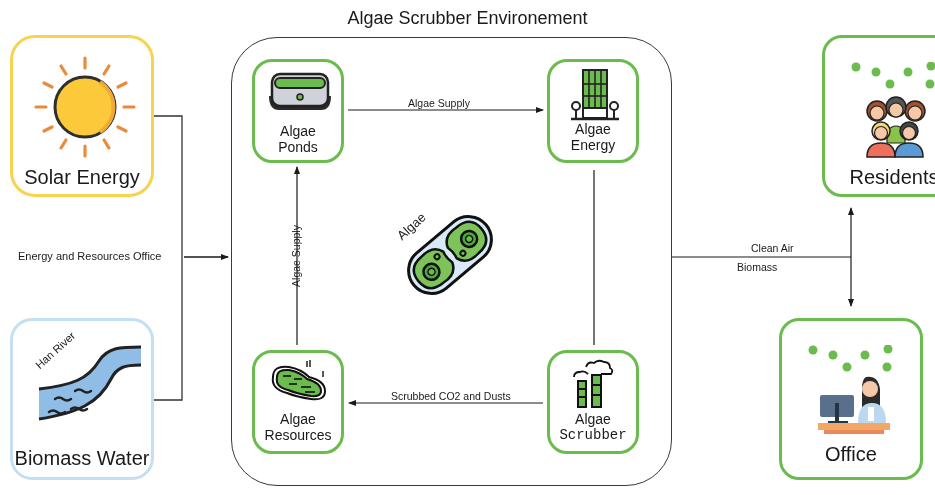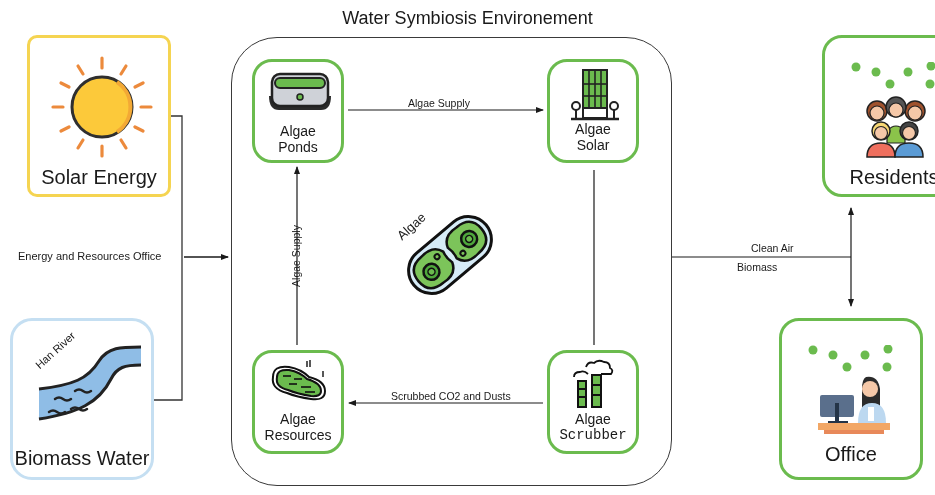--- a/index.html
+++ b/index.html
@@ -1,35 +1,35 @@
 <!DOCTYPE html>
 <html><head>
 <meta charset="utf-8">
 <style>
   html, body { margin:0; padding:0; background:#ffffff; }
   body { width:935px; height:495px; position:relative; overflow:hidden;
          font-family:"Liberation Sans", "DejaVu Sans", sans-serif; color:#1a1a1a; }
   .abs { position:absolute; }
   .card { position:absolute; box-sizing:border-box; background:#fff; }
-  .card-yellow { border:3px solid #f5d451; border-radius:10px;margin-left:17px; }
+  .card-yellow { border:3px solid #f5d451; border-radius:25px; }
   .card-blue { border:3px solid #c5dff2; border-radius:22px; }
   .card-green { border:3px solid #6bbb4e; border-radius:20px; }
   .card-label { position:absolute; left:0; right:0; text-align:center; white-space:nowrap; }
   .big-label { font-size:20px; }
   .node-label { font-size:14px; line-height:15px; }
   .edge-label { position:absolute; font-size:10.5px; white-space:nowrap; }
   .title { position:absolute; left:0; width:935px; text-align:center; top:8px; font-size:18px; }
   .env { position:absolute; left:231px; top:37px; width:441px; height:449px; box-sizing:border-box;
          border:1.6px solid #3a3a3a; border-radius:46px; }
   svg.overlay { position:absolute; left:0; top:0; }
 </style>
 </head>
 <body>
 
-<div class="title">Water Symbiosis Environement</div>
+<div class="title">Algae Scrubber Environement</div>
 
 <svg class="overlay" width="935" height="495">
   <defs>
     <marker id="arr" markerWidth="8" markerHeight="8" refX="7" refY="4" orient="auto" markerUnits="userSpaceOnUse">
       <path d="M0,1 L8,4 L0,7 Z" fill="#1a1a1a"></path>
     </marker>
   </defs>
 
   <path d="M154,116 H182 V400 H154" fill="none" stroke="#333" stroke-width="1.3"></path>
   <line x1="184" y1="257" x2="228" y2="257" stroke="#1a1a1a" stroke-width="1.3" marker-end="url(#arr)"></line>
@@ -111,21 +111,21 @@
         <line x1="13" y1="28" x2="37" y2="28"></line>
       </g>
     <rect x="13" y="40" width="24" height="10" fill="#fff" stroke="#222" stroke-width="2"></rect>
     <circle cx="6" cy="38" r="4" fill="#fff" stroke="#222" stroke-width="2"></circle>
       <line x1="6" y1="42" x2="6" y2="50" stroke="#222" stroke-width="2"></line>
     <circle cx="44" cy="38" r="4" fill="#fff" stroke="#222" stroke-width="2"></circle>
       <line x1="44" y1="42" x2="44" y2="50" stroke="#222" stroke-width="2"></line>
     <line x1="1" y1="51" x2="49" y2="51" stroke="#222" stroke-width="2.4"></line>
   </svg>
   <div class="card-label node-label" style="top:60px;">Algae</div>
-  <div class="card-label node-label" style="top:76px;">Solar</div>
+  <div class="card-label node-label" style="top:76px;">Energy</div>
 </div>
 
 <svg class="abs" style="left:395px;top:200px;" width="110" height="100" viewBox="0 0 110 100">
   <g transform="rotate(-40 55 55)">
     <rect x="8" y="32" width="94" height="46" rx="23" fill="#d6ebf7" stroke="#111" stroke-width="3"></rect>
     <path d="M14,55 Q14,38 32,38 Q48,36 52,48 Q50,55 52,62 Q48,74 32,72 Q14,72 14,55 Z" fill="#7cc45a" stroke="#111" stroke-width="2.5"></path>
     <path d="M96,55 Q96,38 78,38 Q62,36 58,48 Q60,55 58,62 Q62,74 78,72 Q96,72 96,55 Z" fill="#7cc45a" stroke="#111" stroke-width="2.5"></path>
     <circle cx="30" cy="56" r="8" fill="#4fa83c" stroke="#111" stroke-width="2.5"></circle>
       <circle cx="30" cy="56" r="3.5" fill="#6bbb4e" stroke="#111" stroke-width="1.5"></circle>
     <circle cx="80" cy="55" r="8" fill="#4fa83c" stroke="#111" stroke-width="2.5"></circle>

